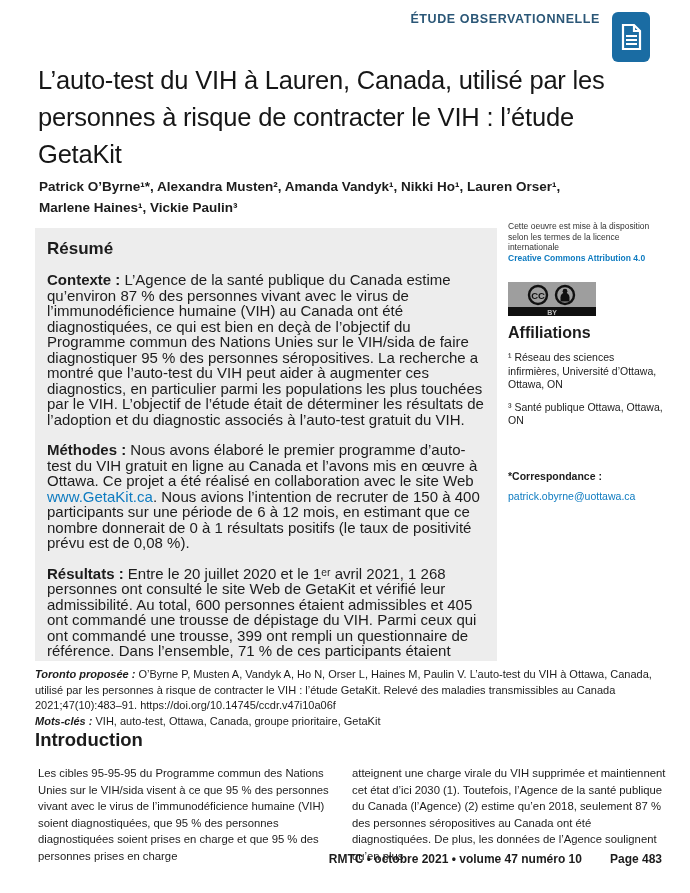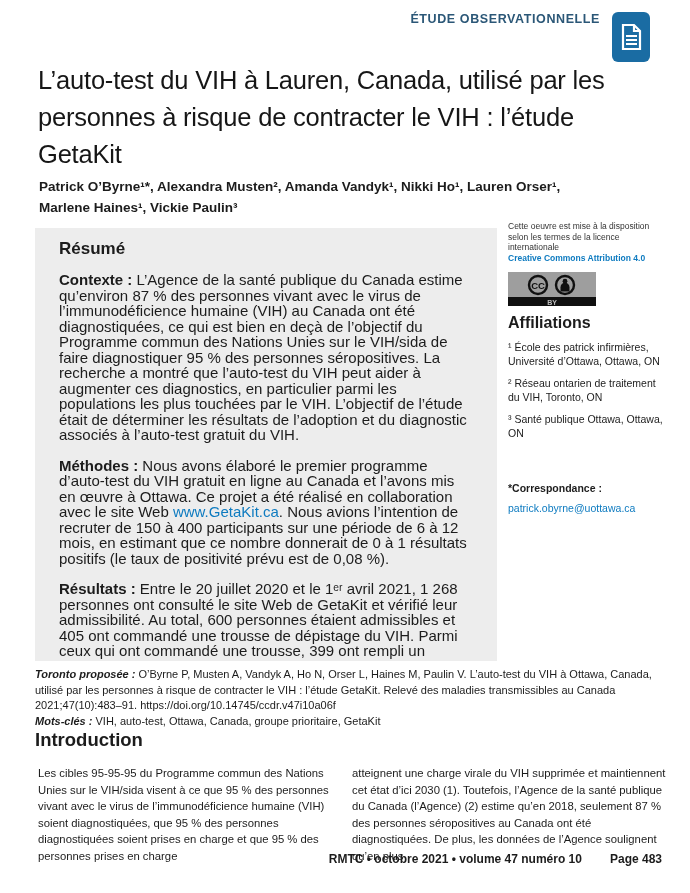--- a/index.html
+++ b/index.html
@@ -31,30 +31,30 @@
   }
   .authors {
     position: absolute; left: 39px; top: 176px; width: 548px;
     font-size: 13.5px; line-height: 21px; font-weight: bold; color: #1c1c1c;
   }
   
   .abstract-box {
     position: absolute; left: 35px; top: 228px;
     width: 462px; height: 433px;
     background: var(--abstract_bg, #ededed);
-    padding: 11px 24px; overflow: hidden;
+    padding: 11px 12px; overflow: hidden;
   }
   .abstract-heading { font-size: 17px; font-weight: bold; margin-bottom: 13px; }
   .abstract-box p { font-size: 15px; line-height: 15.5px; margin-bottom: 15px; }
   .link { color: var(--link_blue, #0e7bc0); text-decoration: none; cursor: pointer; }
   
   .sidebar { position: absolute; left: 508px; top: 221px; width: 156px; }
   .license-note { font-size: 8.5px; line-height: 10.5px; color: #333; }
   .license-link { display: block; font-size: 8.5px; line-height: 10.5px; font-weight: bold; }
-  .badge { margin-top: 9px; }
+  .badge { margin-top: 19px; }
   .badge-bg { fill: var(--badge_gray, #9e9e9e); }
   .affil-heading { font-size: 16px; font-weight: bold; margin-top: 4px; }
   .affil-item { font-size: 10.5px; line-height: 13.5px; margin-top: 9px; }
   .correspondence-label { font-size: 10.5px; font-weight: bold; margin-top: 42px; }
   .correspondence-email { display: block; font-size: 10.5px; margin-top: 8px; }
   
   .citation-block { position: absolute; left: 35px; top: 667px; width: 633px;
     font-size: 11px; line-height: 15.5px; }
   .citation-label, .keywords-label { font-weight: bold; font-style: italic; }
   
@@ -108,22 +108,21 @@
         <rect x="0" y="25" width="88" height="9" fill="#101010"></rect>
         <circle cx="30" cy="13" r="9" fill="none" stroke="#101010" stroke-width="2.4"></circle>
         <text x="30" y="17" font-size="9.5" font-weight="bold" text-anchor="middle" fill="#101010" font-family="Liberation Sans, sans-serif">CC</text>
         <circle cx="57" cy="13" r="9" fill="none" stroke="#101010" stroke-width="2.4"></circle>
         <circle cx="57" cy="9.2" r="2.4" fill="#101010"></circle>
         <path d="M52.5 19.5 v-4.2 a4.5 4.5 0 0 1 9 0 v4.2 z" fill="#101010"></path>
         <text x="44" y="32.8" font-size="7" font-weight="bold" text-anchor="middle" fill="#bdbdbd" font-family="Liberation Sans, sans-serif">BY</text>
       </svg>
     </div>
     <div class="affil-heading">Affiliations</div>
-    <div class="affil-item">¹ École des patrick infirmières, Université d’Ottawa, Ottawa, ON</div>
-    <div class="affil-item">² Réseau ontarien de traitement du VIH, Toronto, ON</div>
+    <div class="affil-item">¹ Réseau des sciences infirmières, Université d’Ottawa, Ottawa, ON</div>
     <div class="affil-item">³ Santé publique Ottawa, Ottawa, ON</div>
     <div class="correspondence-label">*Correspondance :</div>
     <a class="link correspondence-email">patrick.obyrne@uottawa.ca</a>
   </div>
 
   <div class="citation-block">
     <div><span class="citation-label">Toronto proposée :</span><span> O’Byrne P, Musten A, Vandyk A, Ho N, Orser L, Haines M, Paulin V. L’auto-test du VIH à Ottawa, Canada, utilisé par les personnes à risque de contracter le VIH : l’étude GetaKit. Relevé des maladies transmissibles au Canada 2021;47(10):483–91. https://doi.org/10.14745/ccdr.v47i10a06f</span></div>
     <div><span class="keywords-label">Mots-clés :</span><span> VIH, auto-test, Ottawa, Canada, groupe prioritaire, GetaKit</span></div>
   </div>
 

